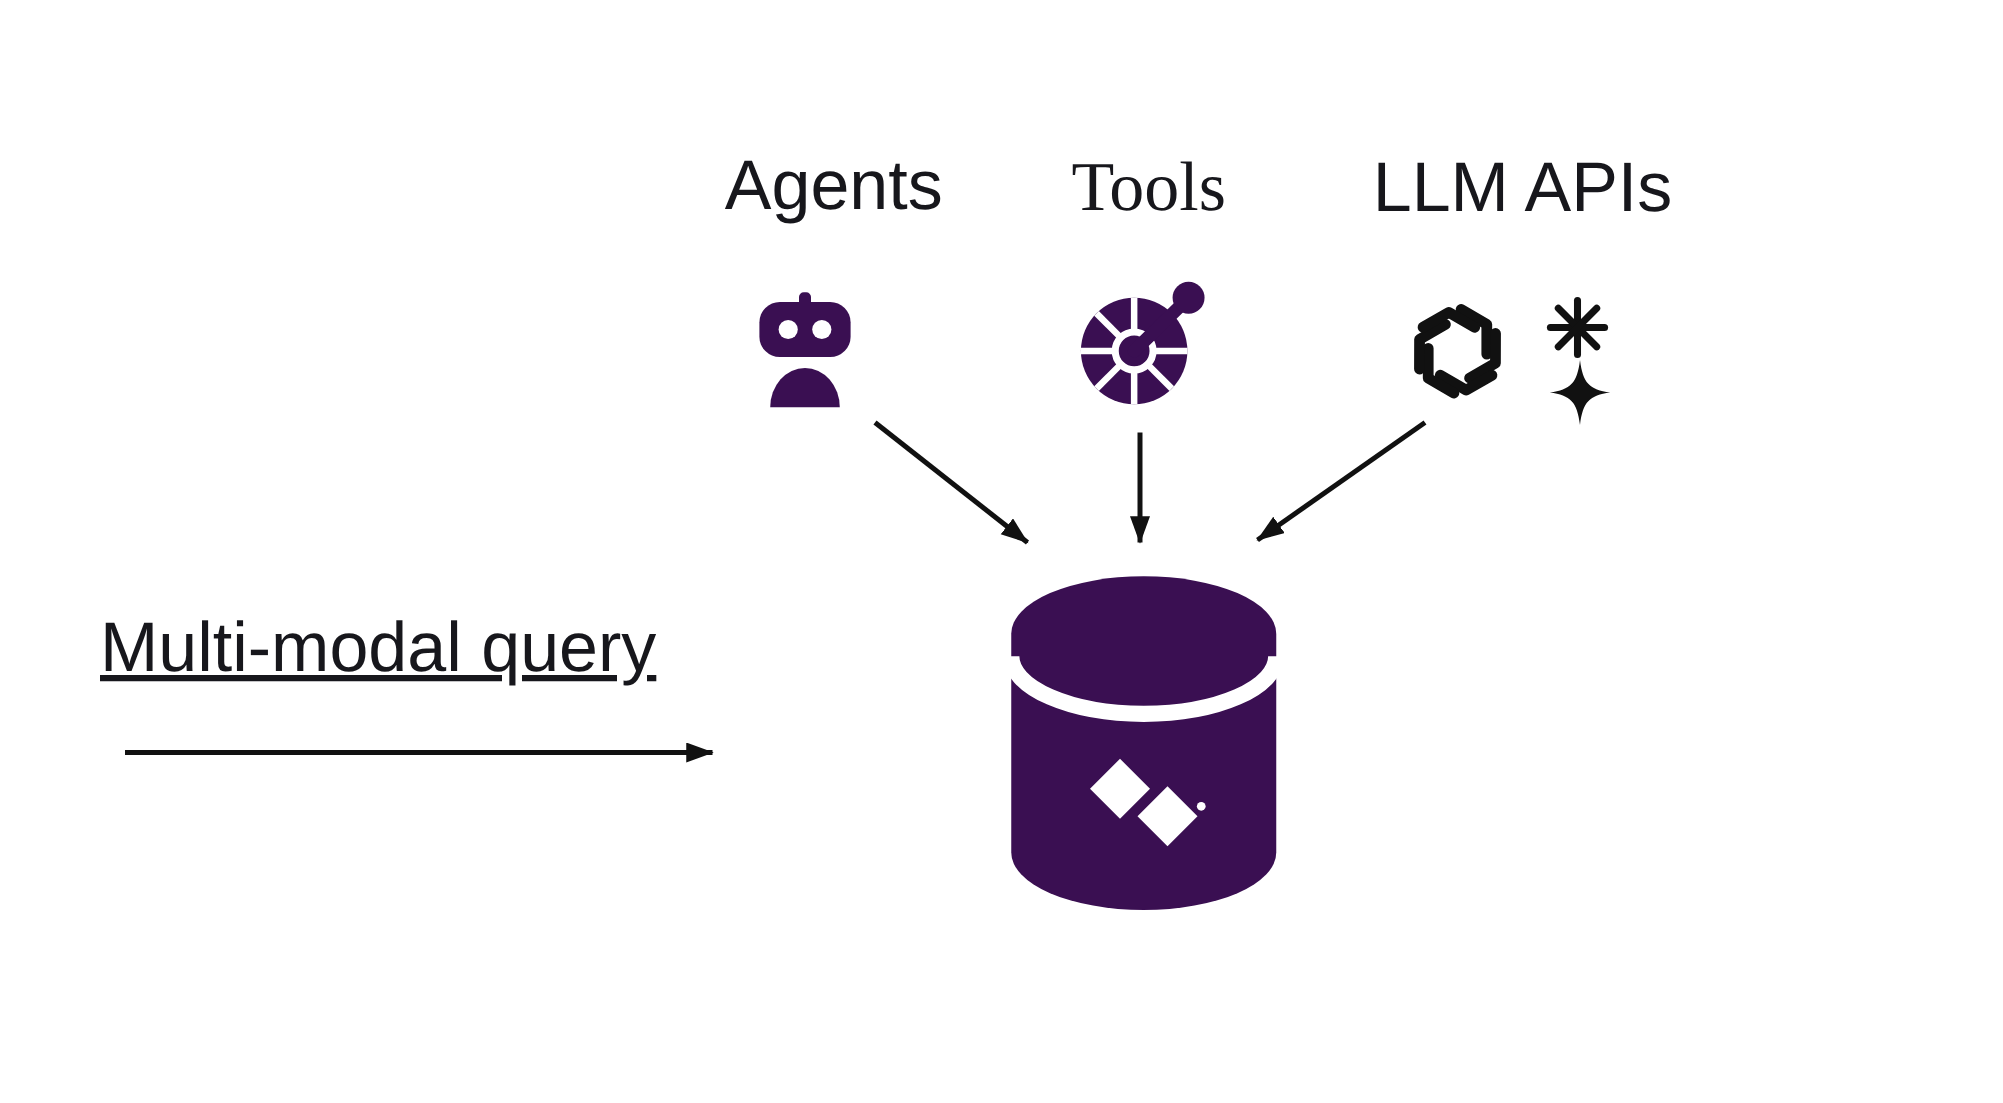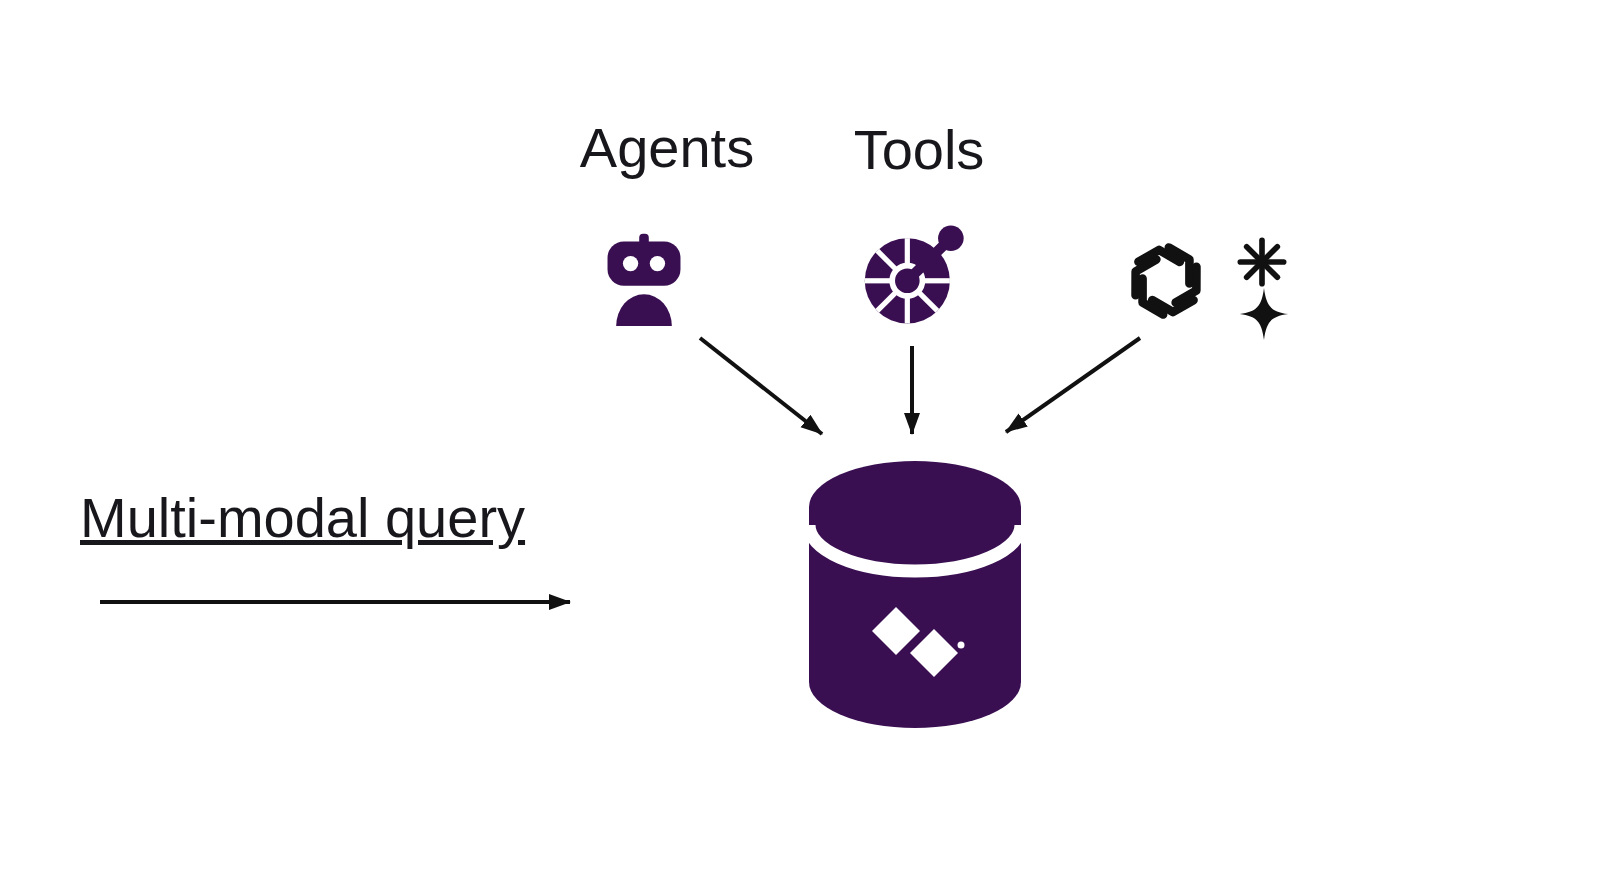--- a/index.html
+++ b/index.html
@@ -18,21 +18,21 @@
   }
   .label{
     position:absolute;
     font-size:56px;
     line-height:1.15;
     color:var(--text);
     white-space:nowrap;
     font-weight:400;
   }
   .label-agents{left:667px;top:116px;transform:translateX(-50%);}
-  .label-tools{left:919px;top:118px;transform:translateX(-50%);}
+  .label-tools{left:919px;top:118px;transform:translateX(-50%);font-family:Liberation Serif, serif;}
   .label-llm{left:1218px;top:118px;transform:translateX(-50%);}
   .label-query{left:80px;top:486px;text-decoration:underline;}
 
   .icon{position:absolute;}
   .icon-robot{left:600px;top:230px;width:88px;height:96px;}
   .icon-wheel{left:860px;top:224px;width:106px;height:106px;}
   .icon-openai{left:1122px;top:237px;width:88px;height:88px;}
   .icon-asterisk{left:1236px;top:236px;width:52px;height:52px;}
   .icon-star4{left:1238px;top:286px;width:52px;height:58px;}
   .icon-db{left:800px;top:455px;width:230px;height:285px;}
@@ -47,20 +47,21 @@
   .stroke-ink{stroke:var(--ink);}
   .no-fill{fill:none;}
 </style>
 </head>
 <body>
 
 <div class="canvas">
 
   <div class="label label-agents">Agents</div>
   <div class="label label-tools">Tools</div>
+  <div class="label label-llm">LLM APIs</div>
   <div class="label label-query">Multi-modal query</div>
 
   <svg class="icon icon-robot" viewBox="0 0 90 100" aria-hidden="true">
     <rect class="fill-purple" x="40" y="4" width="10" height="12" rx="4"></rect>
     <rect class="fill-purple" x="7" y="12" width="76" height="46" rx="17"></rect>
     <circle class="fill-white" cx="31" cy="35" r="8"></circle>
     <circle class="fill-white" cx="59" cy="35" r="8"></circle>
     <path class="fill-purple" d="M 16 100 A 29 33 0 0 1 74 100 Z"></path>
   </svg>
 

